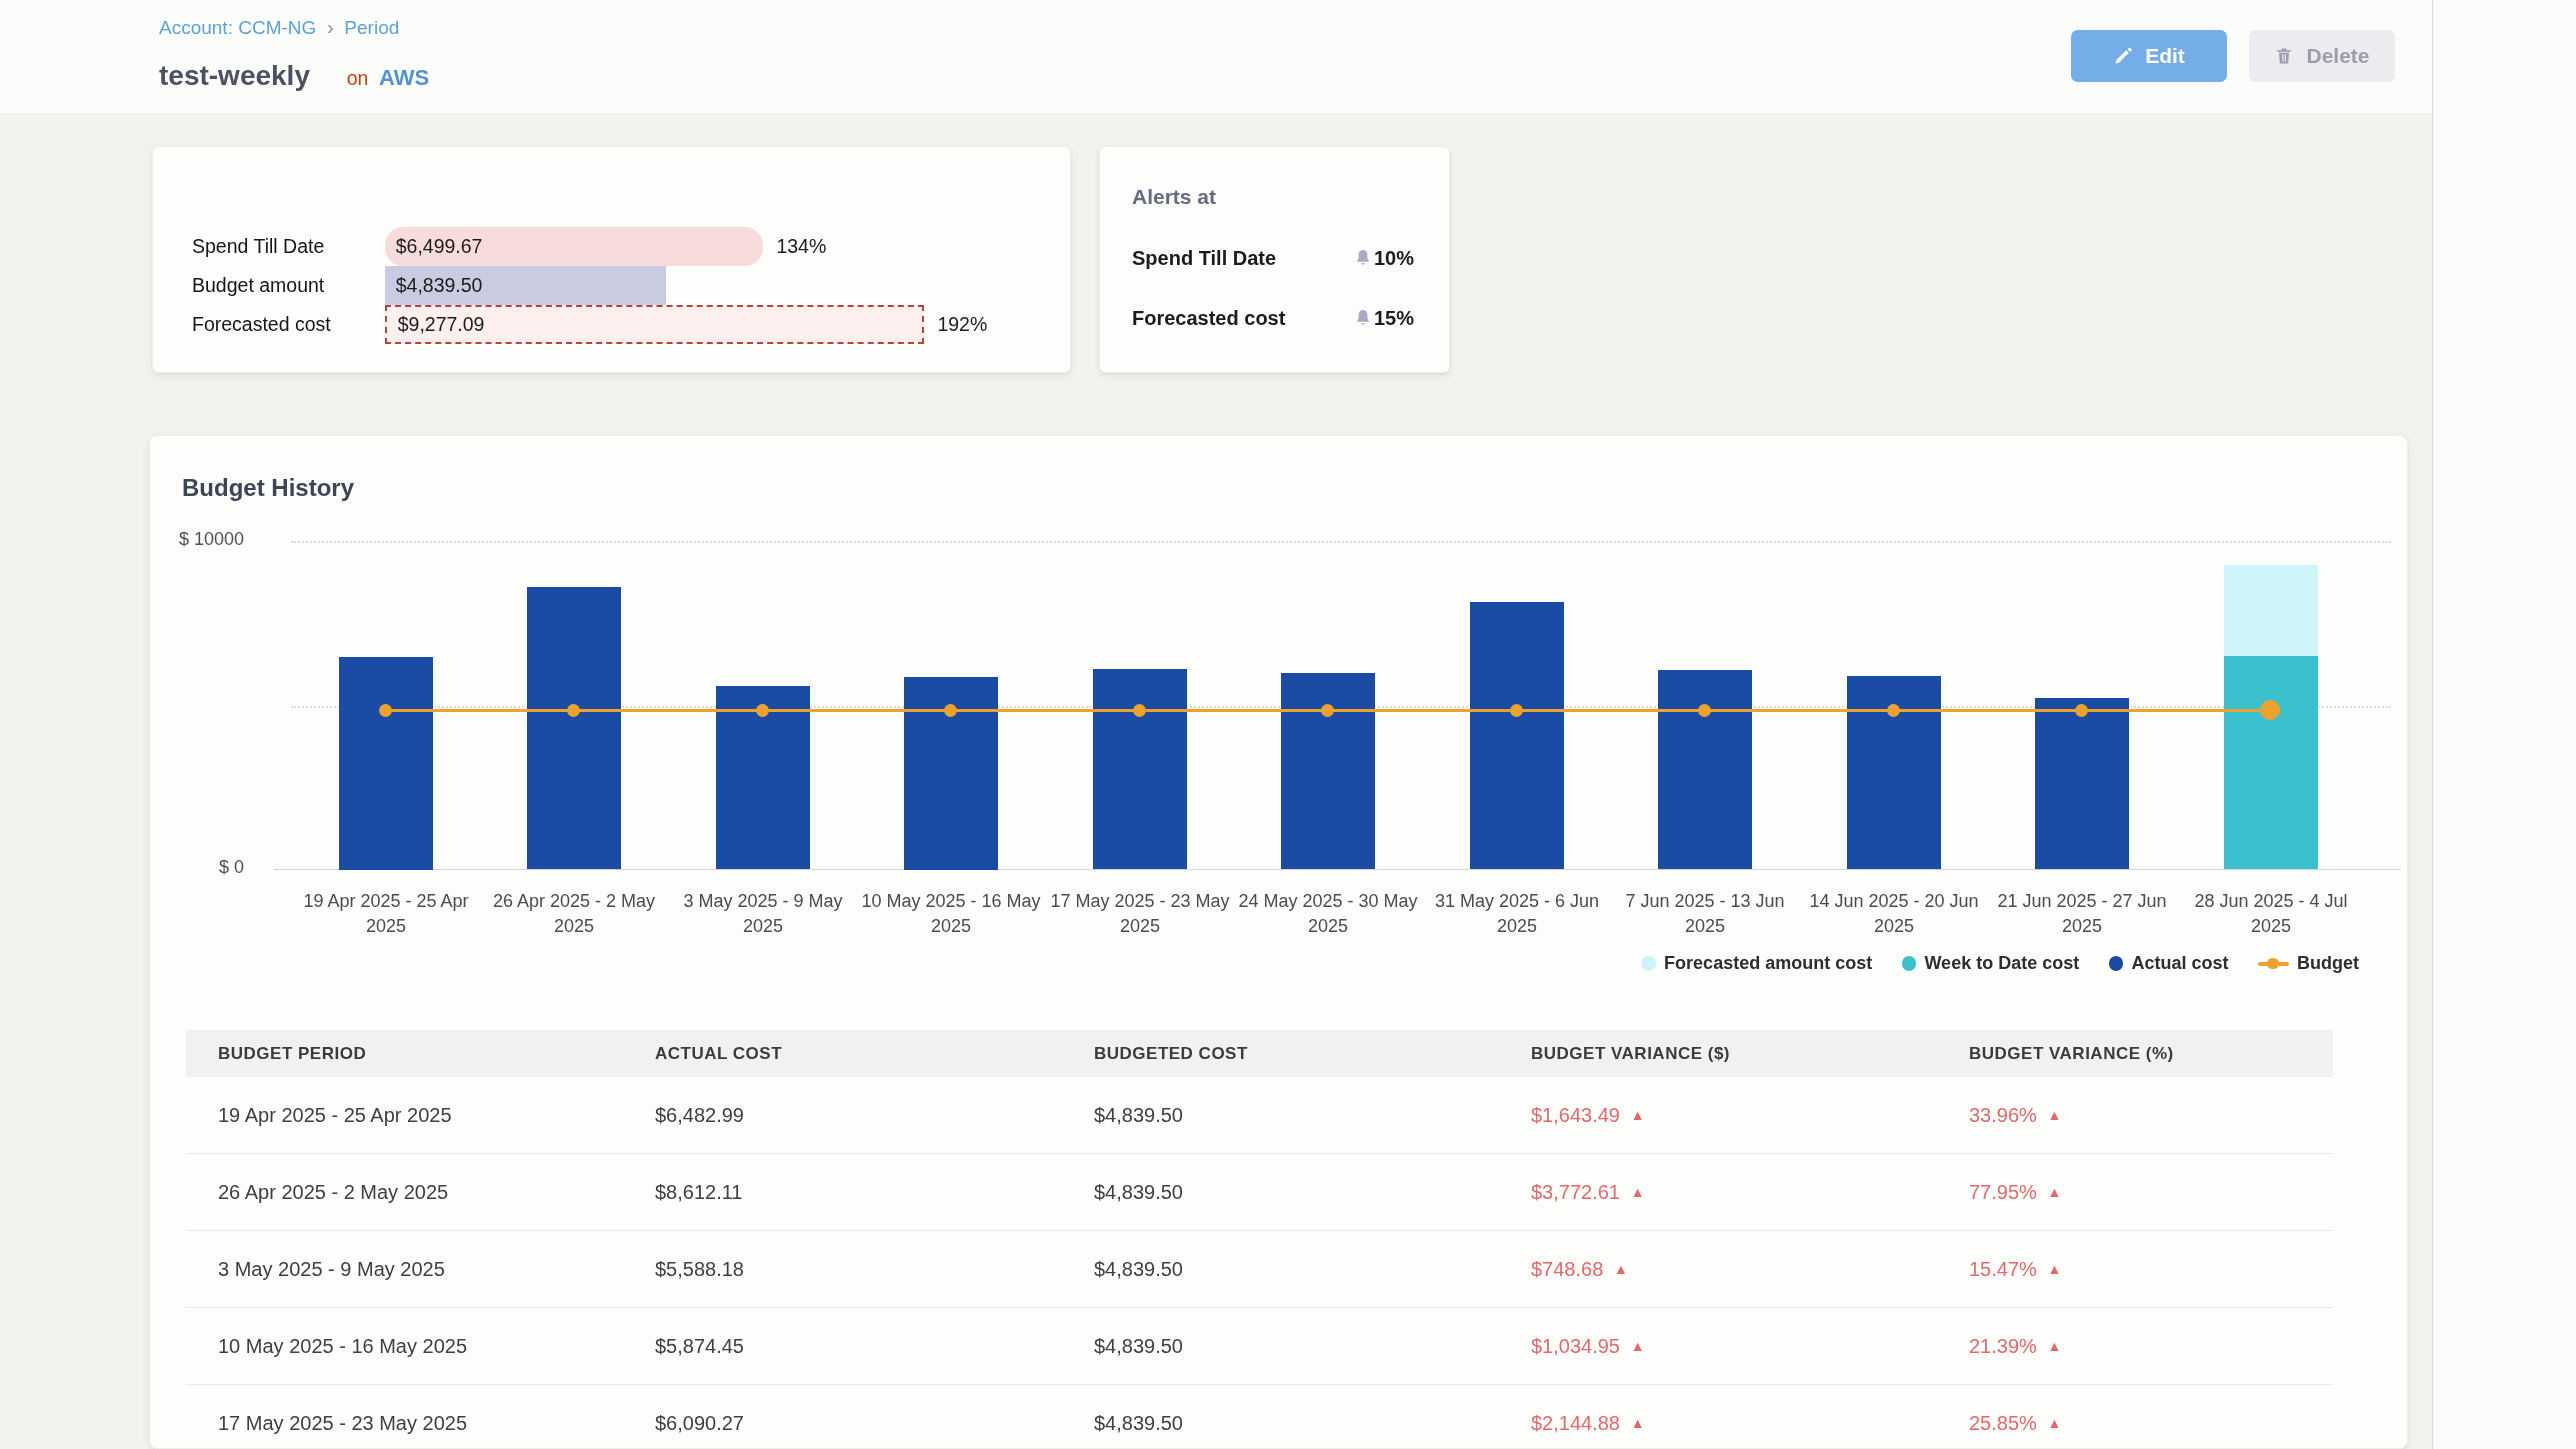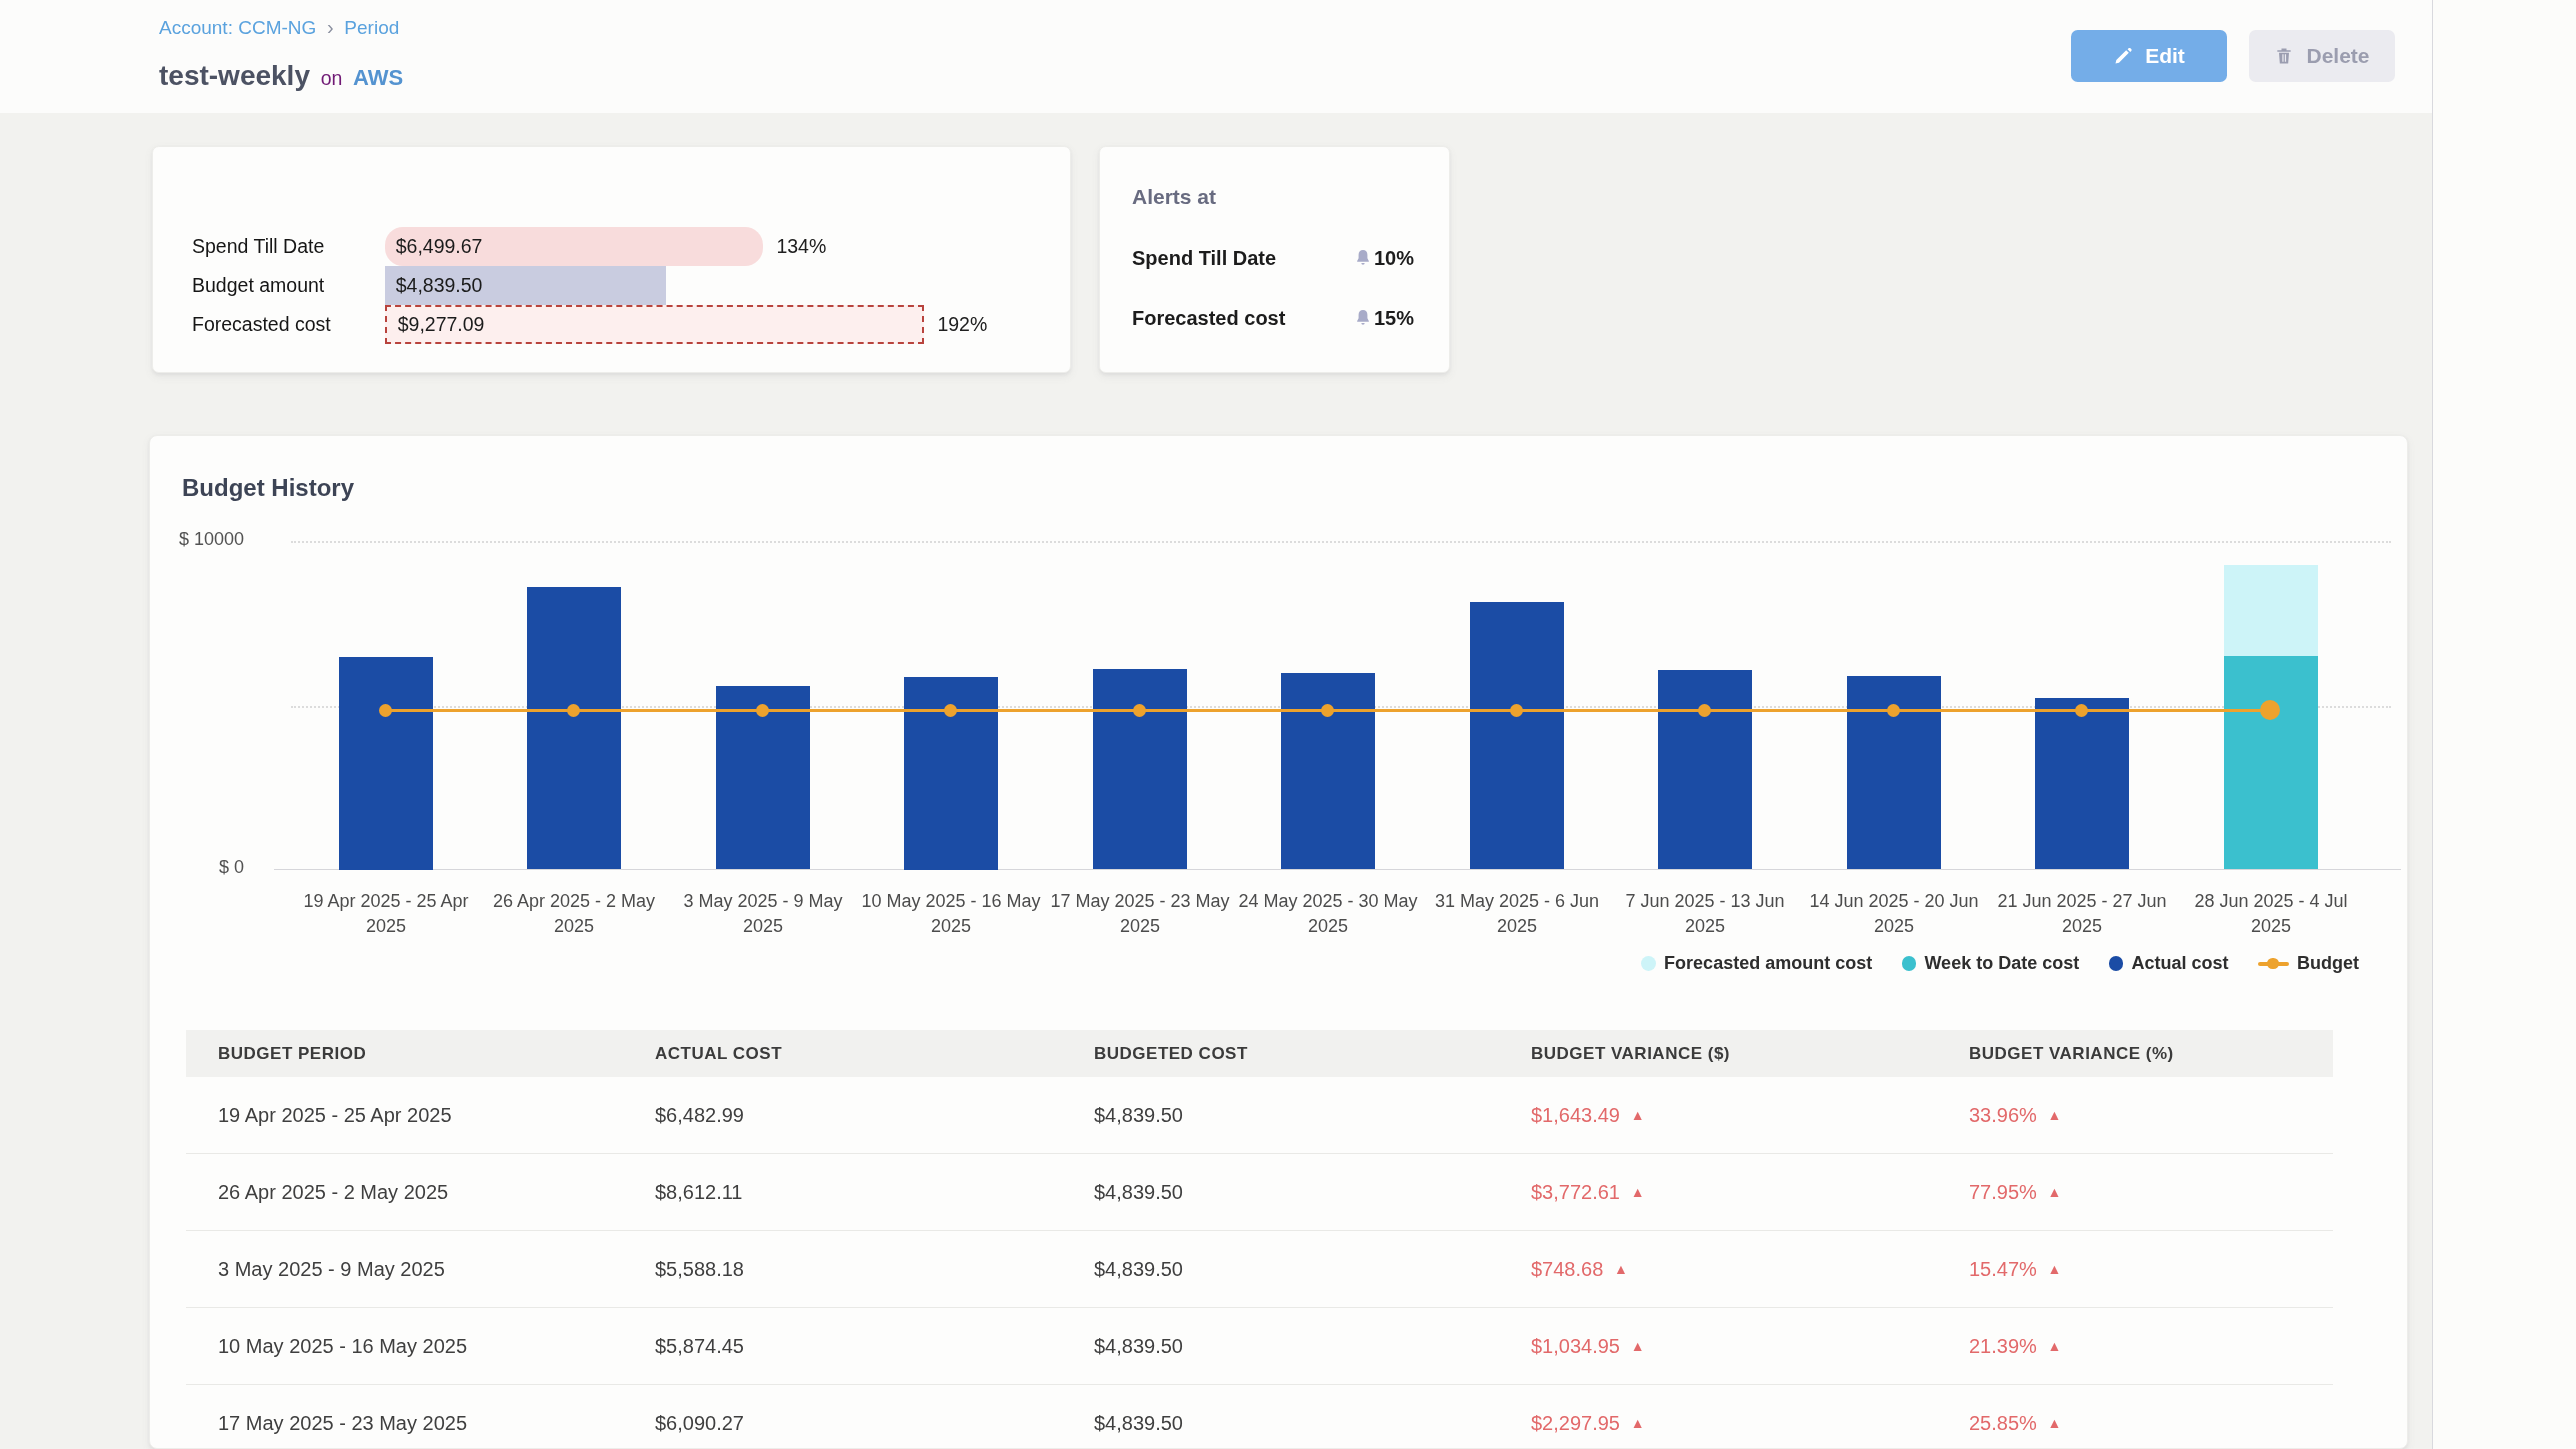--- a/index.html
+++ b/index.html
@@ -13,21 +13,21 @@
     position:absolute;left:0;top:0;width:2432px;height:1449px;
     background:#f2f2ef;border-right:1.3px solid #d9d9de;
   }
   
   .hdr{position:absolute;left:0;top:0;right:0;height:113px;background:#fcfcfb;}
   .crumbs{position:absolute;left:159px;top:16px;font-size:19px;color:#5aa2de;display:flex;align-items:center;gap:10.7px;}
   .crumbs a{color:#5aa2de;text-decoration:none;cursor:pointer;}
   .crumb-sep{color:#8b90a0;font-size:20px;}
   .title-row{position:absolute;left:159px;top:60px;display:flex;align-items:baseline;gap:10.7px;}
   .t-name{font-size:28px;font-weight:700;color:#4c5263;}
-  .t-on{font-size:19.5px;color:#701a75;}
+  .t-on{font-size:19.5px;color:#c2410c;margin-left:26px;}
   .t-aws{font-size:22px;font-weight:700;color:#5493d0;}
   .btn{position:absolute;top:29.5px;height:52px;border:none;border-radius:6.7px;display:flex;align-items:center;justify-content:center;gap:12px;font-family:inherit;font-size:21px;font-weight:600;cursor:pointer;}
   .btn-edit{left:2071px;width:156px;background:#74ade8;color:#ffffff;text-align:right;}
   .btn-delete{left:2249px;width:146px;background:#ebebf0;color:#9b9daf;}
   
   .card{position:absolute;background:#fdfdfc;border:0.7px solid #ededea;border-radius:6.7px;
         box-shadow:0 1.3px 3.4px rgba(40,41,61,.05),0 3.4px 8px rgba(96,97,112,.08);box-sizing:border-box;}
   .bp-card{left:152px;top:146px;width:919px;height:227px;}
   .al-card{left:1099px;top:146px;width:351px;height:227px;}
   .card-title{font-size:21px;font-weight:600;color:#686b80;}
@@ -214,21 +214,21 @@
           <div>10 May 2025 - 16 May 2025</div>
           <div>$5,874.45</div>
           <div>$4,839.50</div>
           <div class="vred"><span>$1,034.95</span><span class="tri">▲</span></div>
           <div class="vred"><span>21.39%</span><span class="tri">▲</span></div>
         </div>
         <div class="tbl-row">
           <div>17 May 2025 - 23 May 2025</div>
           <div>$6,090.27</div>
           <div>$4,839.50</div>
-          <div class="vred"><span>$2,297.95</span><span class="tri">▲</span></div>
+          <div class="vred"><span>$2,144.88</span><span class="tri">▲</span></div>
           <div class="vred"><span>25.85%</span><span class="tri">▲</span></div>
         </div>
       </div>
   <div class="grid-dotted" style="left: 141px; width: 2100px; top: 105px;"></div>
       <div class="grid-solid" style="left: 124px; width: 2127px; top: 433px;"></div>
       <div class="grid-dotted" style="left: 141px; width: 2100px; top: 270px;"></div>
       <div class="ytick" style="top: 93px; left: 0px;">$ 10000</div>
       <div class="ytick" style="top: 421px; left: 0px;">$ 0</div>
       <div class="cbar" style="left: 189px; width: 94px; top: 221px; height: 213px; background: rgb(27, 76, 165);"></div>
       <div class="xlab" style="left: 142px; top: 453px;">19 Apr 2025 - 25 Apr 2025</div>

